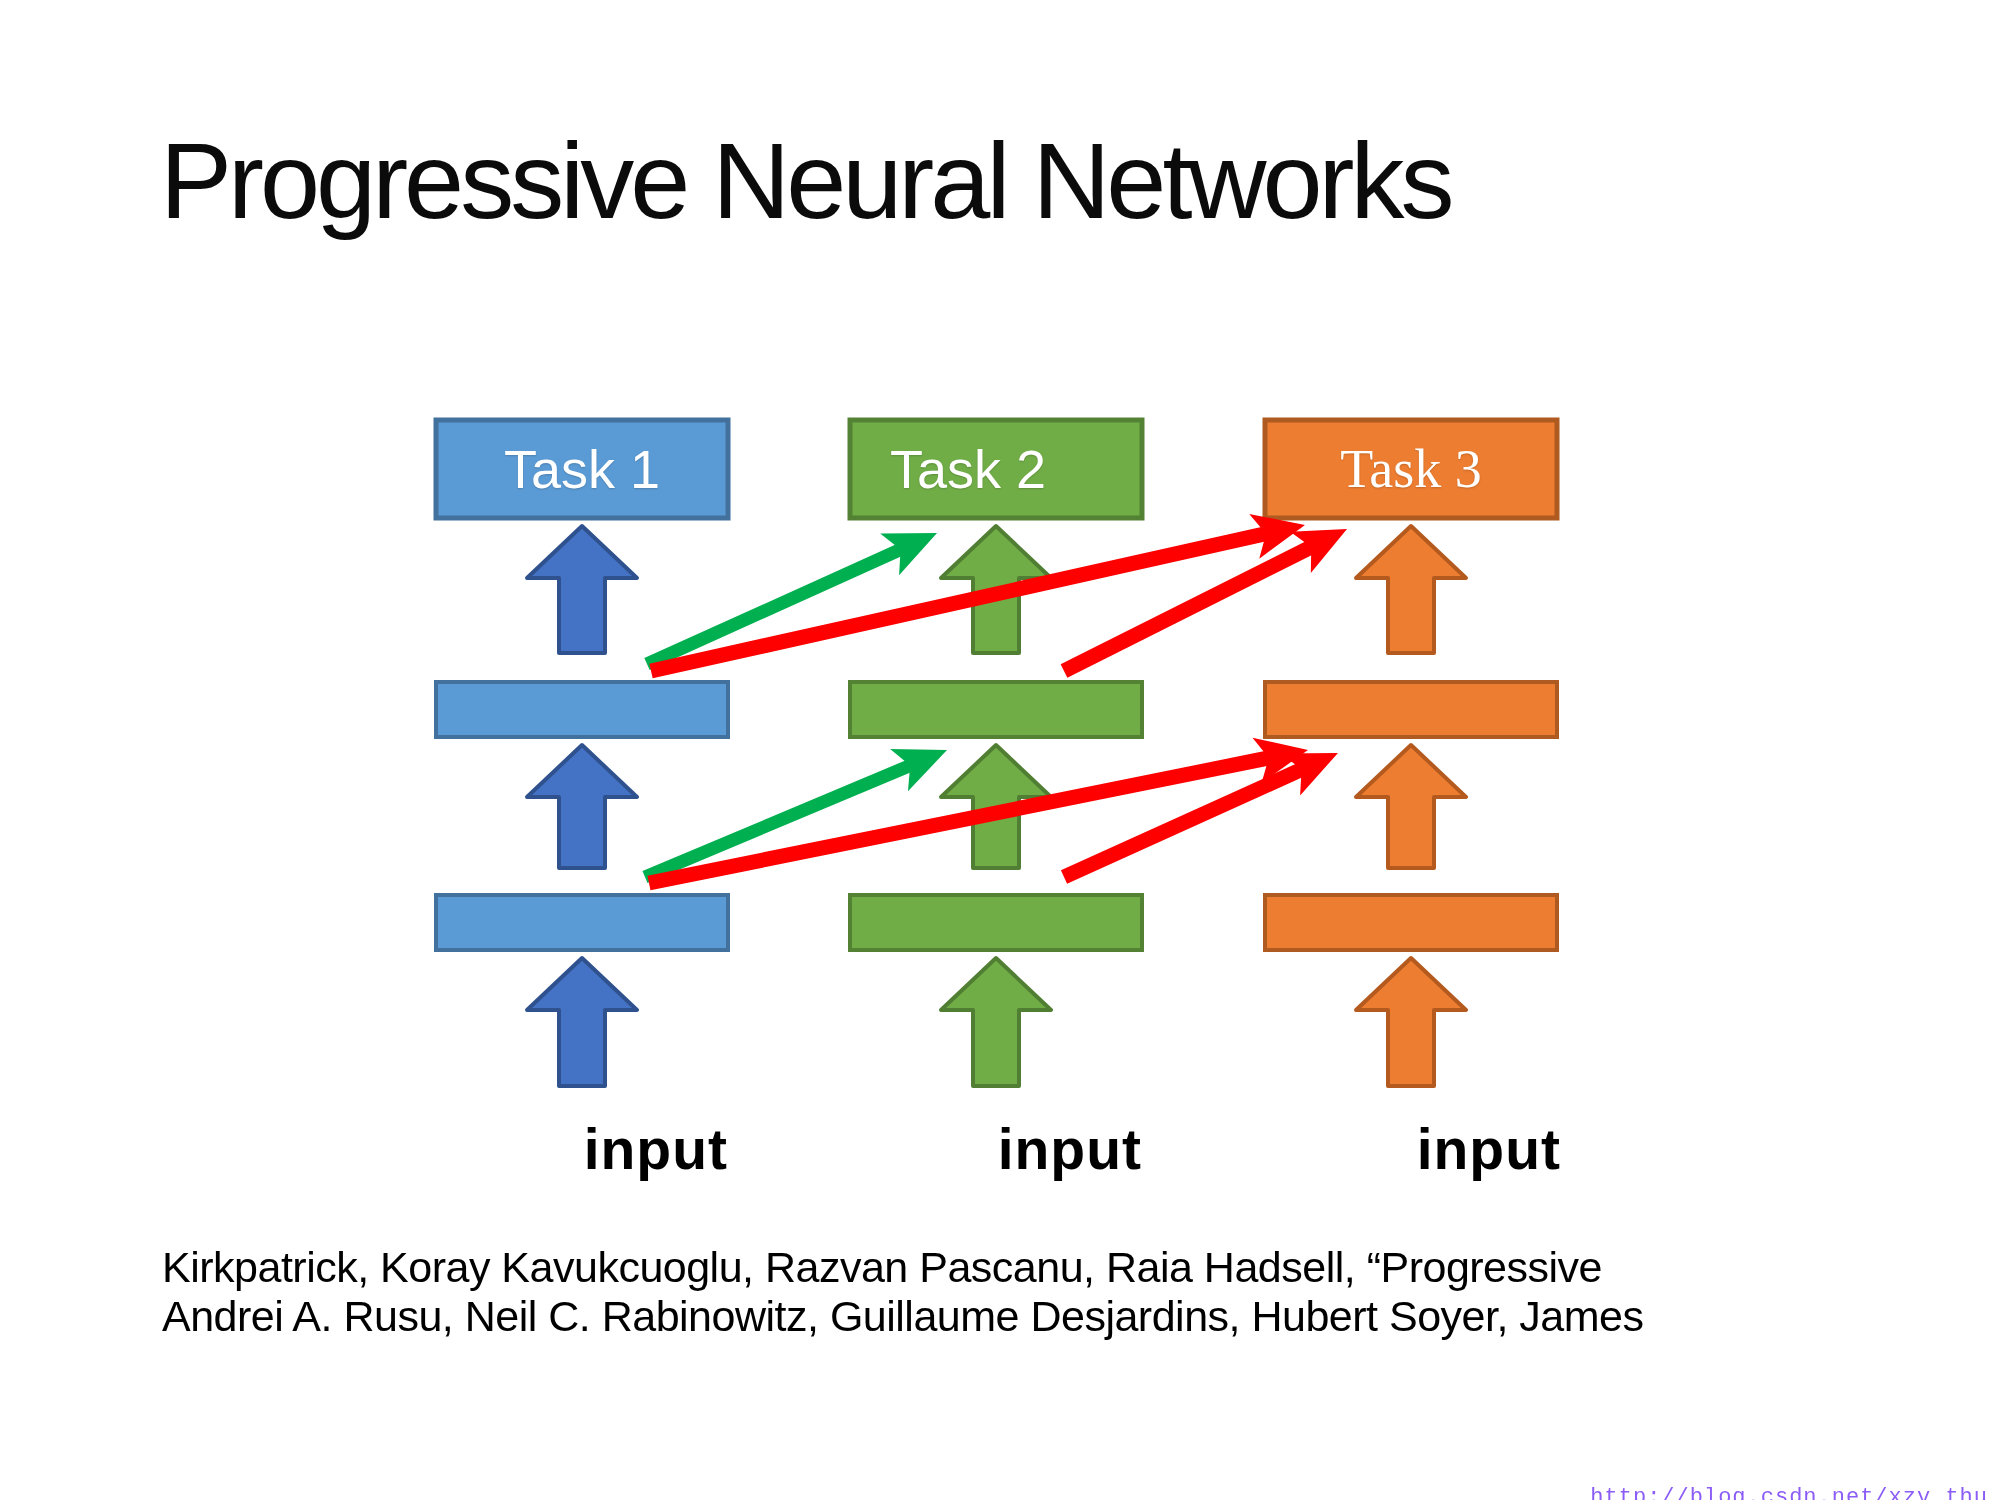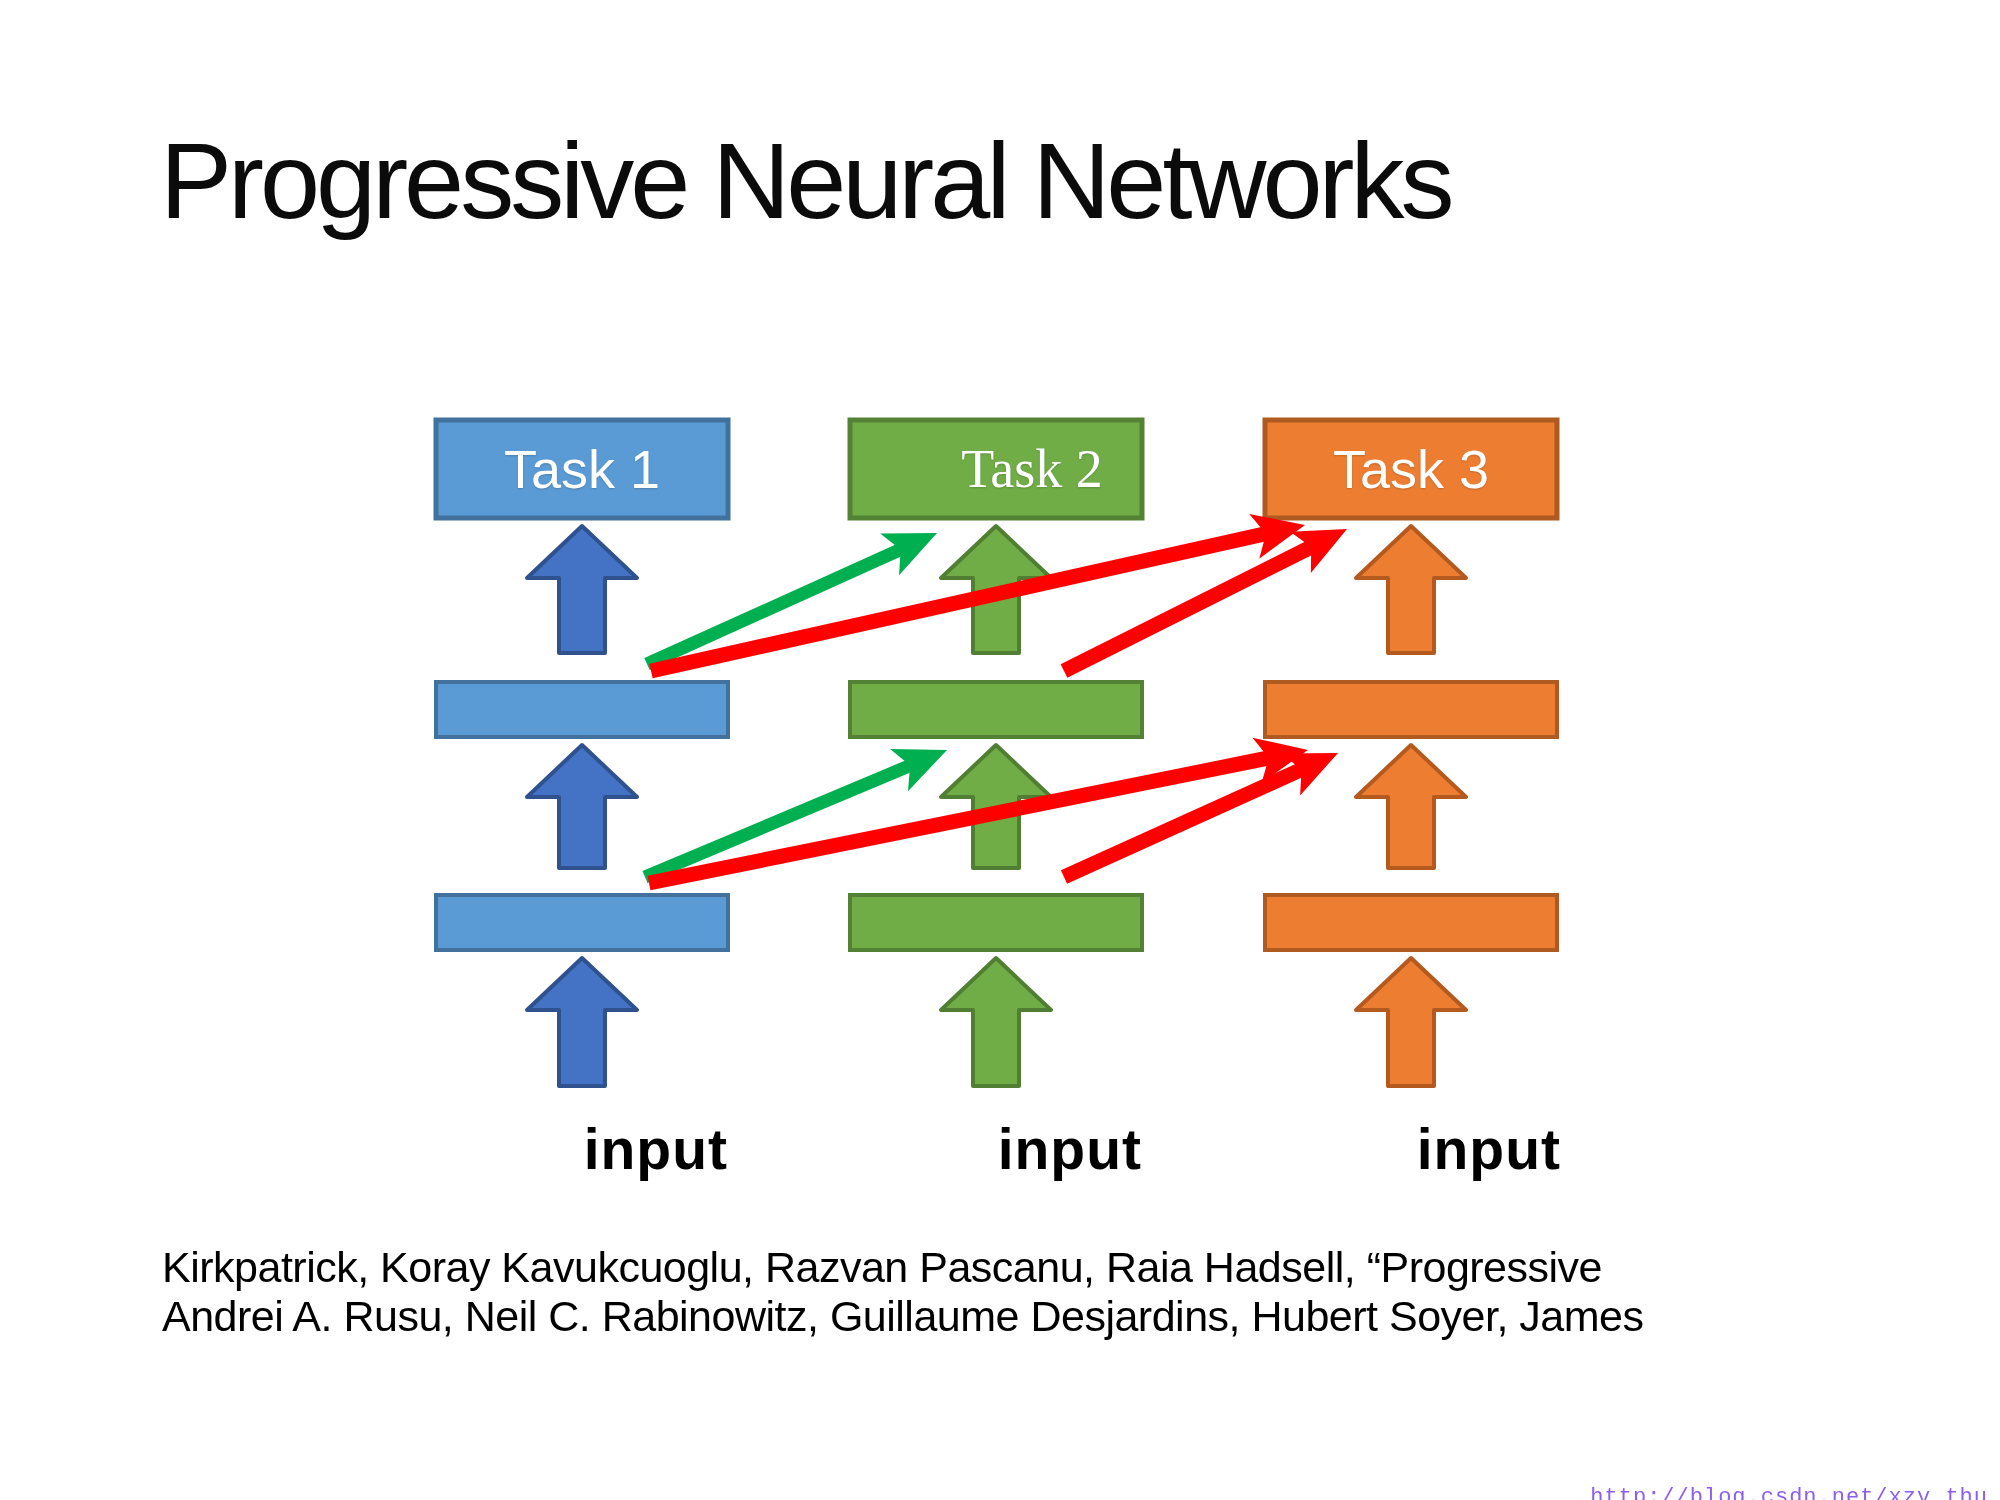--- a/index.html
+++ b/index.html
@@ -22,22 +22,22 @@
   #diagram{
     position:absolute;left:0;top:0;width:2000px;height:1500px;
   }
   .task-label{
     position:absolute;top:420px;width:292px;height:98px;
     display:flex;align-items:center;justify-content:center;
     color:#ffffff;font-size:54px;font-weight:400;
     text-shadow:0 1px 2px rgba(0,0,0,0.18);
   }
   .task-label.c1{left:436px;}
-  .task-label.c2{left:886px;font-family:Liberation Serif, serif;}
-  .task-label.c3{left:1265px;}
+  .task-label.c2{left:822px;}
+  .task-label.c3{left:1265px;font-family:Liberation Serif, serif;}
   .input-label{
     position:absolute;top:1116px;width:292px;
     text-align:right;
     font-size:57px;font-weight:700;color:#000000;
     letter-spacing:1px;
   }
   .input-label.c1{left:436px;}
   .input-label.c2{left:850px;}
   .input-label.c3{left:1269px;}
   .citation{

